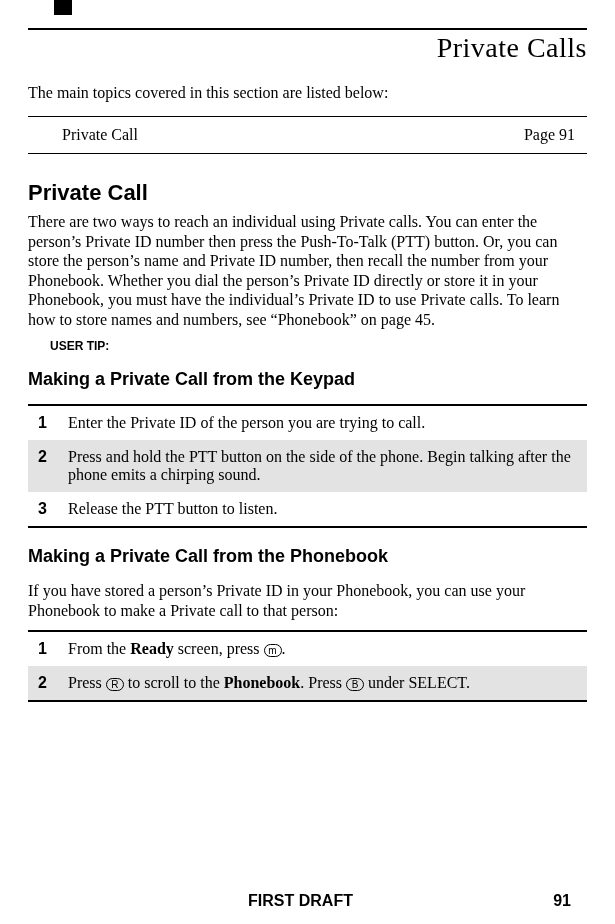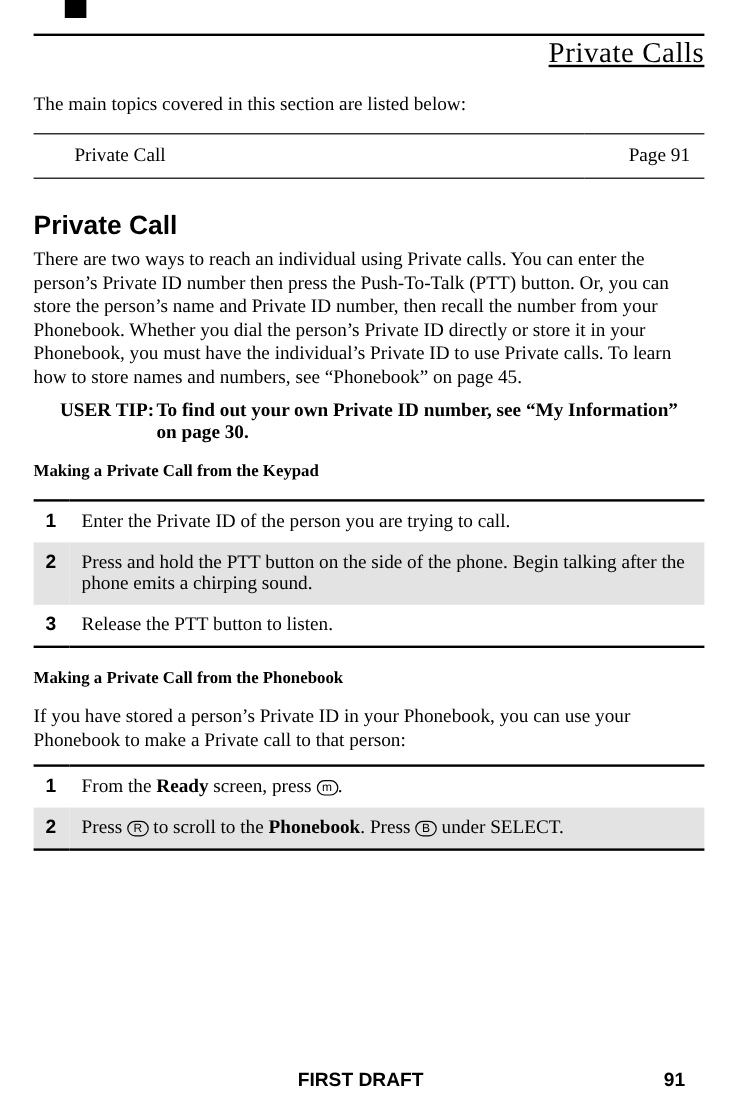--- a/index.html
+++ b/index.html
@@ -15,26 +15,25 @@
       color: #000;
       padding: 10px 28px 20px 28px;
       position: relative;
     }
     .top-rule {
       border-top: 2px solid #000;
       margin-top: 18px;
     }
     .page-title {
       text-align: right;
-      font-size: 24px;
+      font-size: 28px;
       font-weight: normal;
       margin-top: 2px;
       margin-bottom: 20px;
       letter-spacing: 0.5px;
-      text-decoration: underline;
     }
     .intro-text {
       font-size: 16px;
       margin-bottom: 14px;
     }
     .topics-table {
       width: 100%;
       border-collapse: collapse;
       border-top: 1.5px solid #000;
       border-bottom: 1.5px solid #000;
@@ -58,36 +57,35 @@
       font-size: 22px;
       font-weight: bold;
       margin-bottom: 6px;
     }
     .body-text {
       font-size: 16px;
       line-height: 1.22;
       margin-bottom: 10px;
     }
     .user-tip {
-      font-family: Liberation Serif, serif;
-      font-size: 16px;
+      font-family: Liberation Sans, sans-serif;
+      font-size: 12px;
       font-weight: bold;
       margin: 10px 4px 16px 22px;
       display: flex;
-      justify-content: center;
     }
     .user-tip-label {
       white-space: nowrap;
     }
     .user-tip-text {
       margin-left: 2px;
     }
     .subheading {
-      font-family: Liberation Serif, serif;
-      font-size: 14px;
+      font-family: Liberation Sans, sans-serif;
+      font-size: 18px;
       font-weight: bold;
       margin-bottom: 14px;
     }
     .steps-table {
       width: 100%;
       border-collapse: collapse;
       border-top: 2px solid #000;
       border-bottom: 2px solid #000;
       margin-bottom: 18px;
     }
@@ -163,21 +161,20 @@
         <td class="page-col">Page 91</td>
       </tr>
     </tbody>
 </table>
 
 <h2 class="section-heading">Private Call</h2>
 <p class="body-text">There are two ways to reach an individual using Private calls. You can enter the person’s Private ID number then press the Push-To-Talk (PTT) button. Or, you can store the person’s name and Private ID number, then recall the number from your Phonebook. Whether you dial the person’s Private ID directly or store it in your Phonebook, you must have the individual’s Private ID to use Private calls. To learn how to store names and numbers, see “Phonebook” on page 45.</p>
 
 <div class="user-tip">
   <span class="user-tip-label">USER TIP:</span>
-  <span class="user-tip-text">To find out your own Private ID number, see “My Information” on page 30.</span>
 </div>
 
 <h3 class="subheading">Making a Private Call from the Keypad</h3>
 
 <table class="steps-table">
   <tbody id="steps2-body">
       <tr>
         <td class="step-num">1</td>
         <td>Enter the Private ID of the person you are trying to call.</td>
       </tr>

